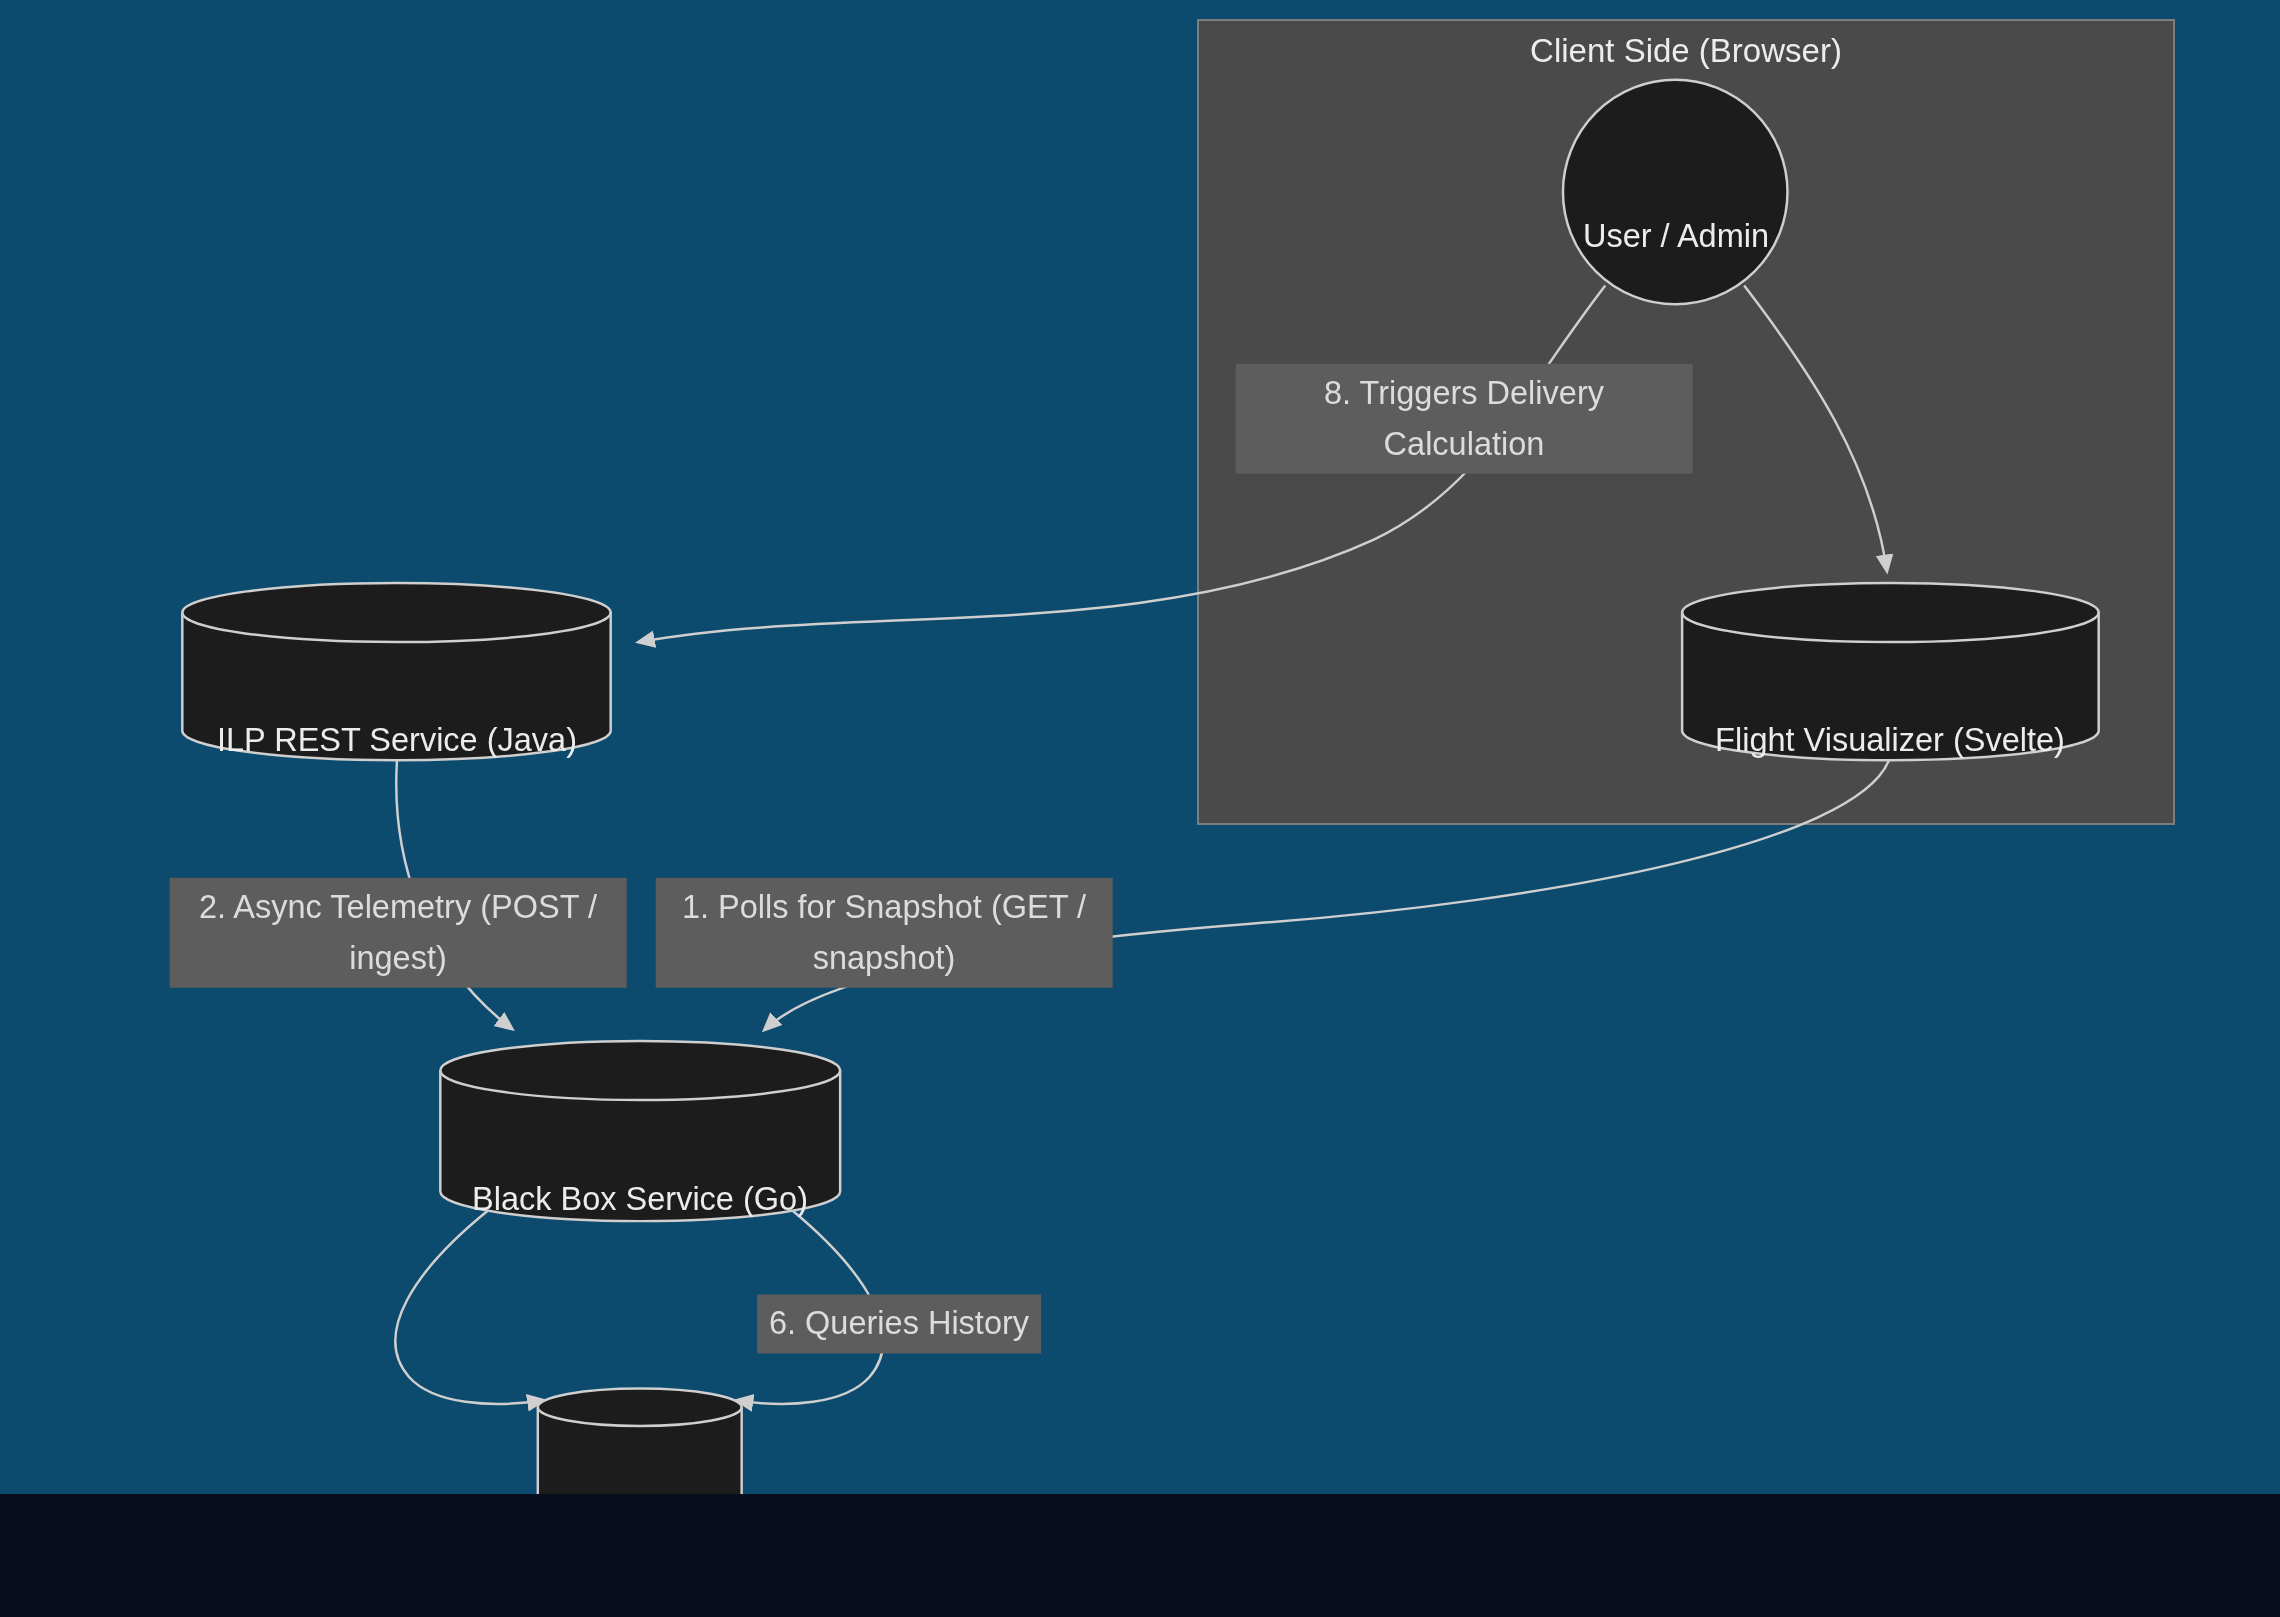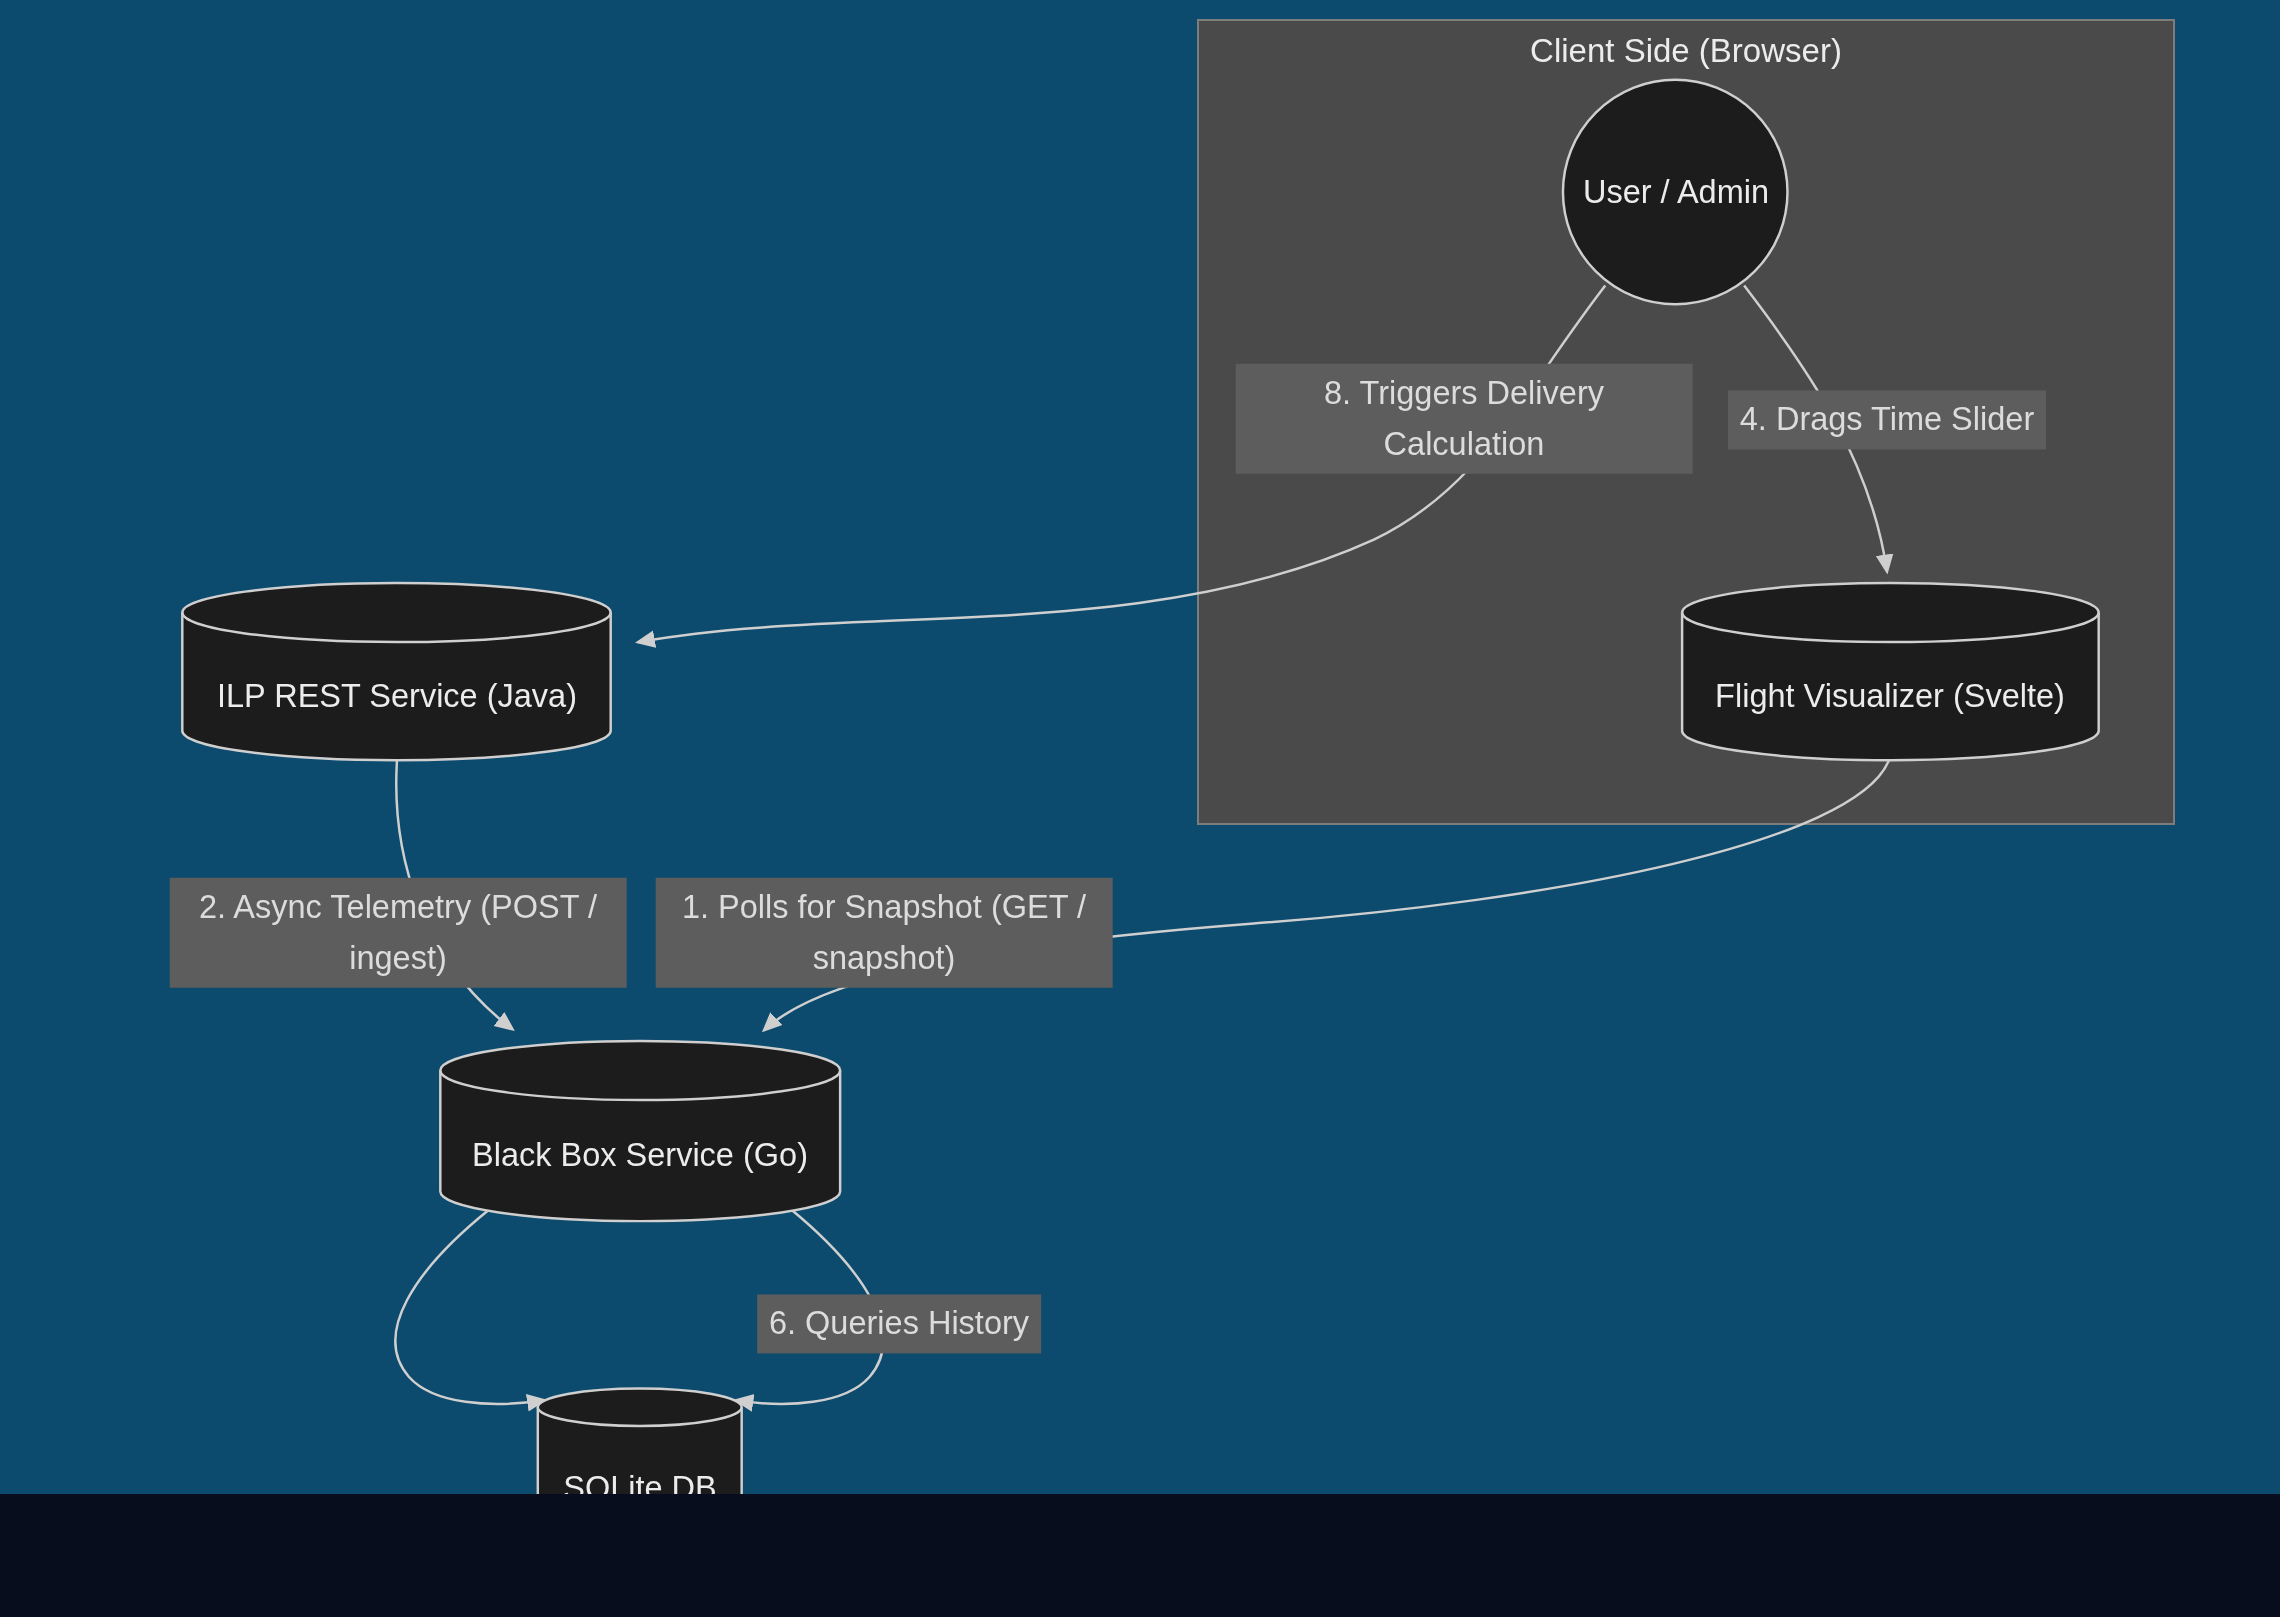--- a/index.html
+++ b/index.html
@@ -39,20 +39,21 @@
     z-index: 2;
   }
   .node-label {
     position: absolute;
     transform: translate(-50%, -50%);
     color: #ececec;
     font-size: 32.5px;
     white-space: nowrap;
     z-index: 3;
     text-align: right;
+    margin-top: 44px;
   }
   .edge-label {
     position: absolute;
     transform: translate(-50%, -50%);
     background: #5d5d5d;
     color: #dcdcdc;
     font-size: 32.5px;
     line-height: 1.58;
     text-align: center;
     padding: 3.9px 11.8px;
@@ -108,19 +109,18 @@
     </g>
   </svg>
 
   <div class="node-label" style="left:1676px; top:192px;">User / Admin</div>
   <div class="node-label" style="left:397px; top:696px;">ILP REST Service (Java)</div>
   <div class="node-label" style="left:1890px; top:696px;">Flight Visualizer (Svelte)</div>
   <div class="node-label" style="left:640px; top:1155px;">Black Box Service (Go)</div>
   <div class="node-label" style="left:640px; top:1488px;text-decoration:underline;">SQLite DB</div>
 
   <div class="edge-label wrap" style="left:1464px; top:419px;">8. Triggers Delivery Calculation</div>
-  <div class="edge-label" style="left:1887px; top:420px;">4. Drags Time Slider</div>
   <div class="edge-label wrap" style="left:398px; top:933px;">2. Async Telemetry (POST / ingest)</div>
   <div class="edge-label wrap" style="left:884px; top:933px;">1. Polls for Snapshot (GET / snapshot)</div>
   <div class="edge-label" style="left:899px; top:1324px;">6. Queries History</div>
 
 </div>
 
 
 </body></html>

